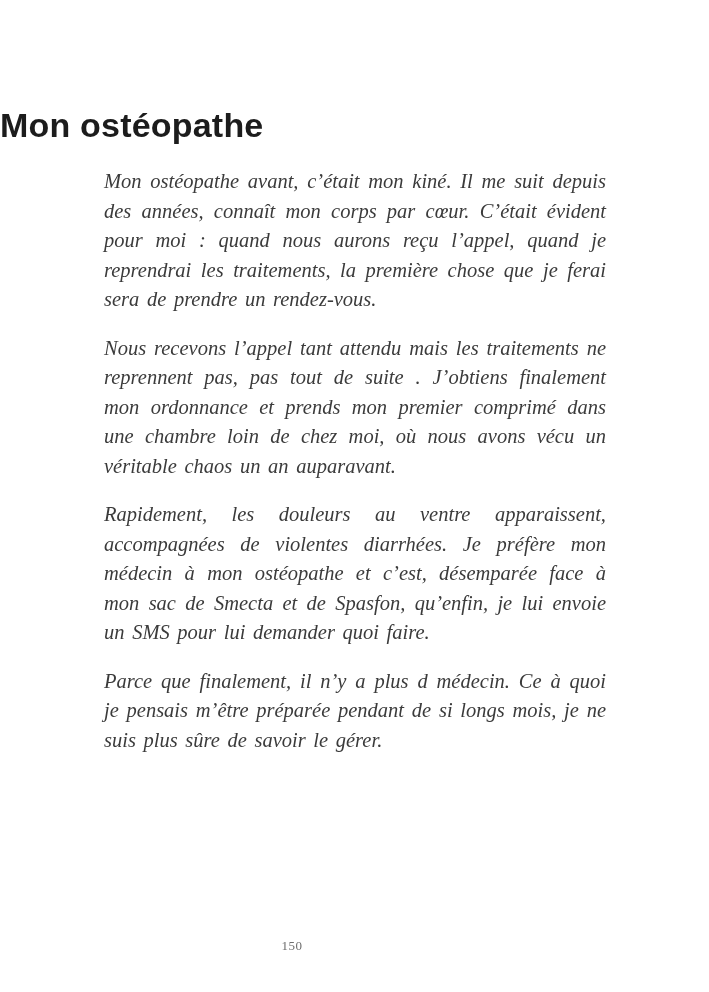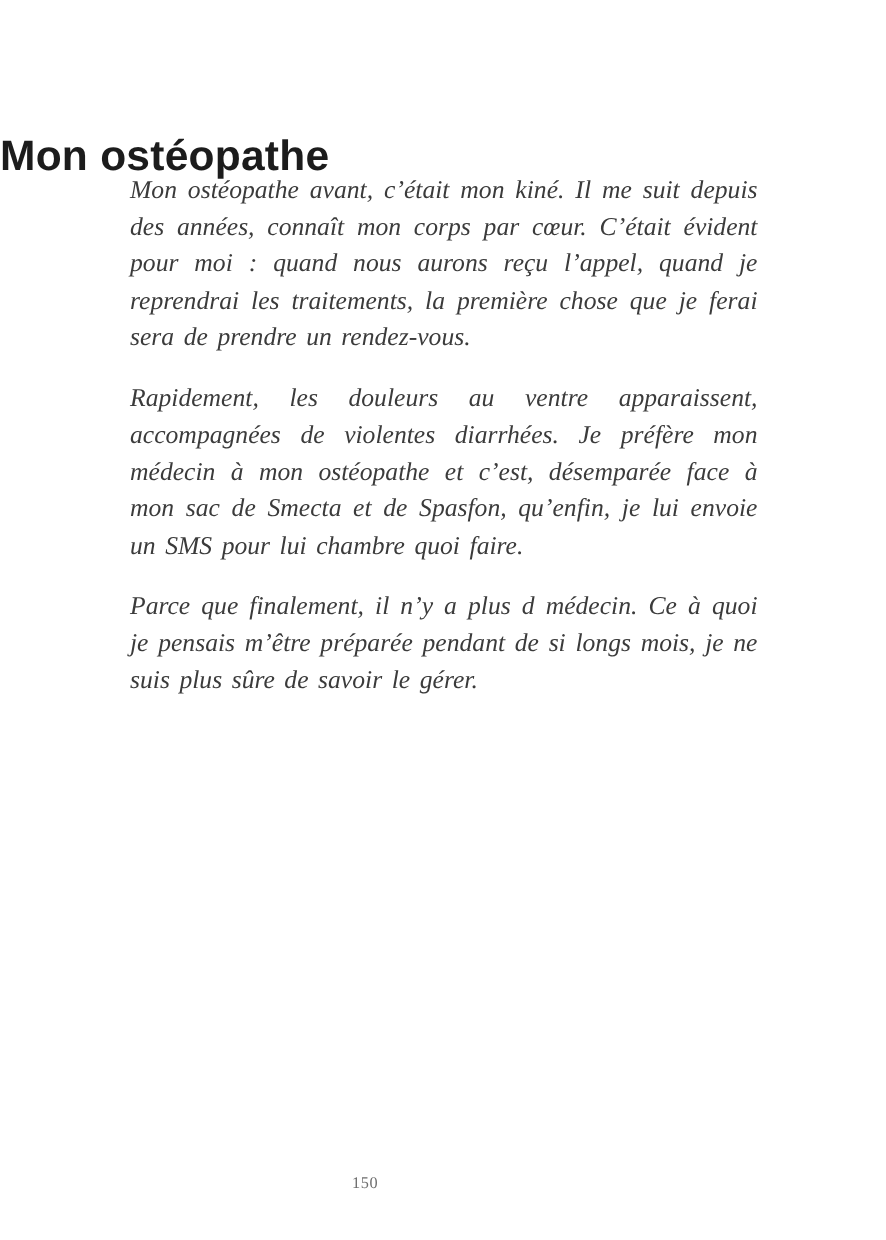--- a/index.html
+++ b/index.html
@@ -22,21 +22,21 @@
     width: 709px;
     font-family: "Liberation Sans", "DejaVu Sans", sans-serif;
     font-weight: 700;
     font-size: 34px;
     line-height: 40px;
     letter-spacing: 0.2px;
     color: var(--title-color, #1c1c1c);
   }
   .content {
     position: absolute;
-    top: 138px;
+    top: 167px;
     left: 104px;
     width: 502px;
   }
   .content p {
     margin: 0 0 19px 0;
     font-style: italic;
     font-size: 20.5px;
     line-height: 29.5px;
     color: var(--text-color, #3b3b3b);
     text-align: justify;
@@ -56,19 +56,20 @@
 </style>
 </head>
 <body>
 
 <div class="page" style="--bg: #ffffff; --title-color: #1c1c1c; --text-color: #3b3b3b; --pagenum-color: #6e6e6e;">
 
   <h1 class="page-title">Mon ostéopathe</h1>
 
   <div class="content">
     <p>Mon ostéopathe avant, c’était mon kiné. Il me suit depuis des années, connaît mon corps par cœur. C’était évident pour moi : quand nous aurons reçu l’appel, quand je reprendrai les traitements, la première chose que je ferai sera de prendre un rendez-vous.</p>
-    <p>Rapidement, les douleurs au ventre apparaissent, accompagnées de violentes diarrhées. Je préfère mon médecin à mon ostéopathe et c’est, désemparée face à mon sac de Smecta et de Spasfon, qu’enfin, je lui envoie un SMS pour lui chambre quoi faire.</p>
+    <p>Nous recevons l’appel tant attendu mais les traitements ne reprennent pas, pas tout de suite . J’obtiens finalement mon ordonnance et prends mon premier comprimé dans une chambre loin de chez moi, où nous avons vécu un véritable chaos un an auparavant.</p>
+    <p>Rapidement, les douleurs au ventre apparaissent, accompagnées de violentes diarrhées. Je préfère mon médecin à mon ostéopathe et c’est, désemparée face à mon sac de Smecta et de Spasfon, qu’enfin, je lui envoie un SMS pour lui demander quoi faire.</p>
     <p>Parce que finalement, il n’y a plus d médecin. Ce à quoi je pensais m’être préparée pendant de si longs mois, je ne suis plus sûre de savoir le gérer.</p>
   </div>
 
   <div class="page-number">150</div>
 
 </div>
 
 </body></html>

